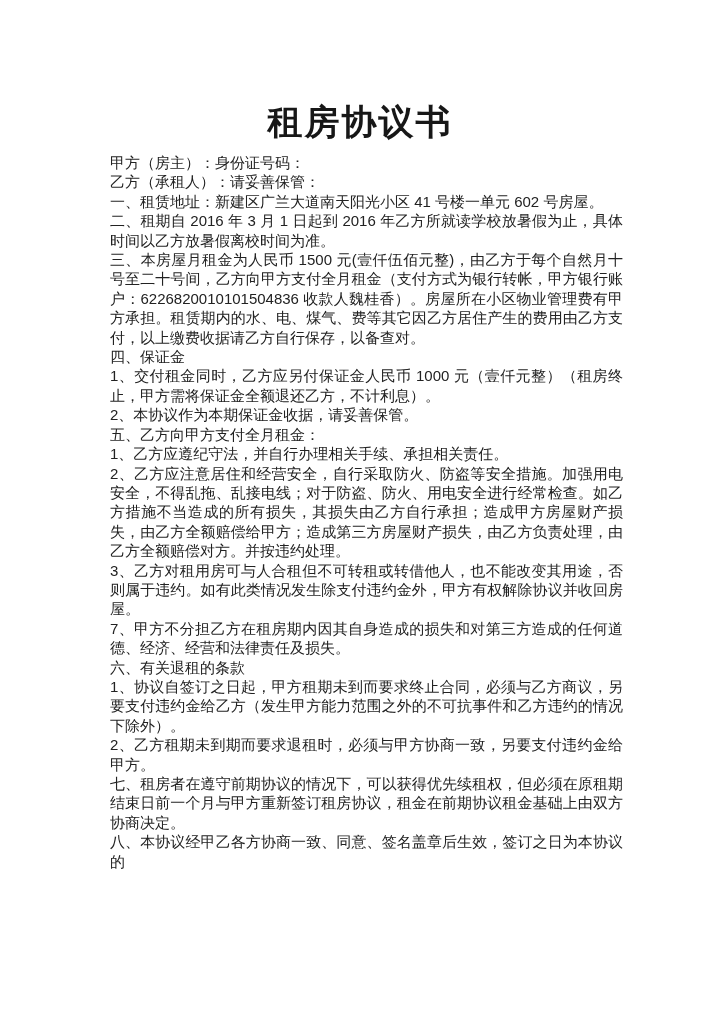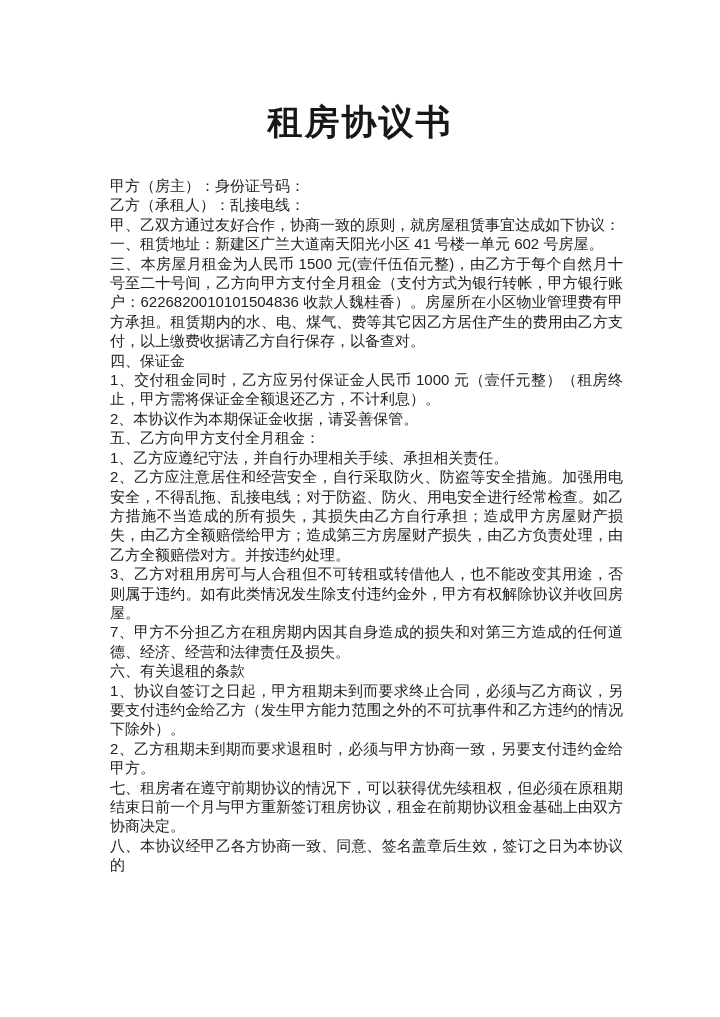--- a/index.html
+++ b/index.html
@@ -23,21 +23,21 @@
     text-align: center;
     font-family: "Liberation Serif", "DejaVu Serif", serif;
     font-weight: 700;
     font-size: 35px;
     line-height: 40px;
     color: #171717;
     letter-spacing: 2px;
   }
   .doc-body {
     position: absolute;
-    top: 176px;
+    top: 153px;
     left: 110px;
     width: 513px;
     color: #222222;
     font-size: 15px;
     line-height: 19.4px;
     text-align: justify;
     text-justify: inter-ideograph;
   }
   .doc-paragraph {
     margin: 0;
@@ -45,23 +45,23 @@
     word-break: break-all;
   }
 </style>
 </head>
 <body>
 
 <div class="page">
   <div class="doc-title">租房协议书</div>
   <div class="doc-body">
       <p class="doc-paragraph">甲方（房主）：身份证号码：</p>
-      <p class="doc-paragraph">乙方（承租人）：乱接电线：</p>
-      <p class="doc-paragraph">甲、乙双方通过友好合作，协商一致的原则，就房屋租赁事宜达成如下协议：</p>
+      <p class="doc-paragraph">乙方（承租人）：请妥善保管：</p>
       <p class="doc-paragraph">一、租赁地址：新建区广兰大道南天阳光小区 41 号楼一单元 602 号房屋。</p>
+      <p class="doc-paragraph">二、租期自 2016 年 3 月 1 日起到 2016 年乙方所就读学校放暑假为止，具体时间以乙方放暑假离校时间为准。</p>
       <p class="doc-paragraph">三、本房屋月租金为人民币 1500 元(壹仟伍佰元整)，由乙方于每个自然月十号至二十号间，乙方向甲方支付全月租金（支付方式为银行转帐，甲方银行账户：6226820010101504836 收款人魏桂香）。房屋所在小区物业管理费有甲方承担。租赁期内的水、电、煤气、费等其它因乙方居住产生的费用由乙方支付，以上缴费收据请乙方自行保存，以备查对。</p>
       <p class="doc-paragraph">四、保证金</p>
       <p class="doc-paragraph">1、交付租金同时，乙方应另付保证金人民币 1000 元（壹仟元整）（租房终止，甲方需将保证金全额退还乙方，不计利息）。</p>
       <p class="doc-paragraph">2、本协议作为本期保证金收据，请妥善保管。</p>
       <p class="doc-paragraph">五、乙方向甲方支付全月租金：</p>
       <p class="doc-paragraph">1、乙方应遵纪守法，并自行办理相关手续、承担相关责任。</p>
       <p class="doc-paragraph">2、乙方应注意居住和经营安全，自行采取防火、防盗等安全措施。加强用电安全，不得乱拖、乱接电线；对于防盗、防火、用电安全进行经常检查。如乙方措施不当造成的所有损失，其损失由乙方自行承担；造成甲方房屋财产损失，由乙方全额赔偿给甲方；造成第三方房屋财产损失，由乙方负责处理，由乙方全额赔偿对方。并按违约处理。</p>
       <p class="doc-paragraph">3、乙方对租用房可与人合租但不可转租或转借他人，也不能改变其用途，否则属于违约。如有此类情况发生除支付违约金外，甲方有权解除协议并收回房屋。</p>
       <p class="doc-paragraph">7、甲方不分担乙方在租房期内因其自身造成的损失和对第三方造成的任何道德、经济、经营和法律责任及损失。</p>
       <p class="doc-paragraph">六、有关退租的条款</p>

